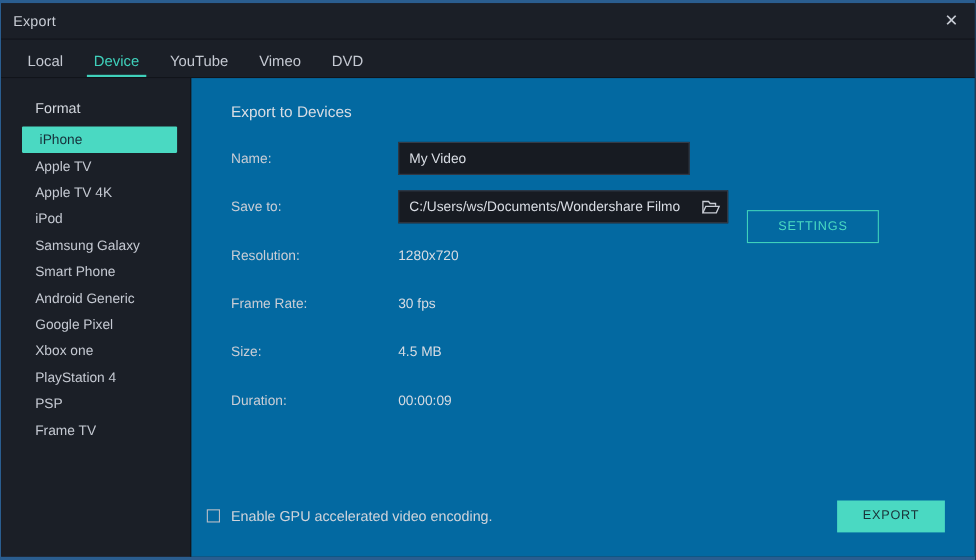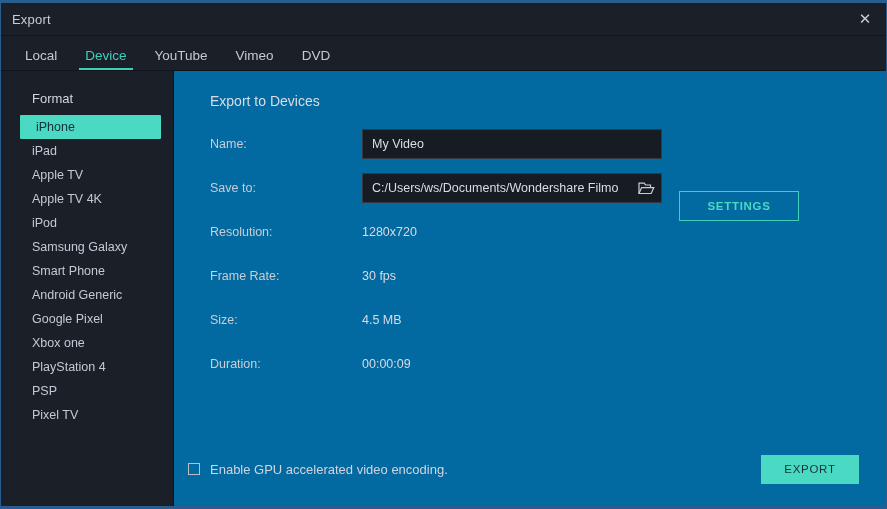--- a/index.html
+++ b/index.html
@@ -153,21 +153,21 @@
     flex: 0 0 152px;
     font-size: 12.5px;
     color: #c9cdd5;
   }
   .frow-value {
     font-size: 12.5px;
     color: #d7dbe2;
   }
 
   .text-input {
-    width: 300px;
+    width: 265px;
     height: 30px;
     background: #171b22;
     border: 1px solid #343b47;
     color: #d9dde4;
     font-size: 12.5px;
     font-family: "Liberation Sans", sans-serif;
     padding: 0 9px;
     outline: none;
   }
 
@@ -198,21 +198,20 @@
     top: 120px;
     width: 120px;
     height: 30px;
     background: transparent;
     border: 1px solid #3fd0bb;
     color: #4ad9c2;
     font-size: 11.5px;
     letter-spacing: 0.7px;
     font-family: "Liberation Sans", sans-serif;
     cursor: pointer;
-    font-weight: bold;
   }
 
   
   #footer {
     position: absolute;
     left: 0;
     right: 0;
     bottom: 21px;
     height: 32px;
     padding-left: 14px;
@@ -266,32 +265,31 @@
     <div class="tab">YouTube</div>
     <div class="tab">Vimeo</div>
     <div class="tab">DVD</div>
   </div>
 
   <div id="body-split">
 
     <div id="sidebar">
       <div id="format-label">Format</div>
       <div class="format-item selected">iPhone</div>
-      <div class="format-item">iPad</div>
       <div class="format-item">Apple TV</div>
       <div class="format-item">Apple TV 4K</div>
       <div class="format-item">iPod</div>
       <div class="format-item">Samsung Galaxy</div>
       <div class="format-item">Smart Phone</div>
       <div class="format-item">Android Generic</div>
       <div class="format-item">Google Pixel</div>
       <div class="format-item">Xbox one</div>
       <div class="format-item">PlayStation 4</div>
       <div class="format-item">PSP</div>
-      <div class="format-item">Pixel TV</div>
+      <div class="format-item">Frame TV</div>
     </div>
 
     <div id="main">
 
       <div id="main-heading">Export to Devices</div>
 
       <div class="frow">
         <span class="frow-label">Name:</span>
         <input class="text-input" type="text" value="My Video" style="">
       </div>

